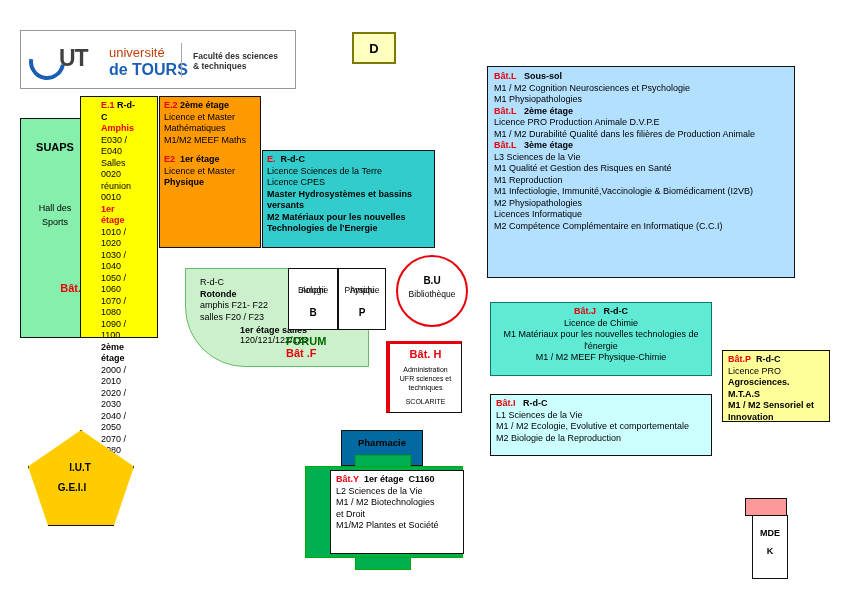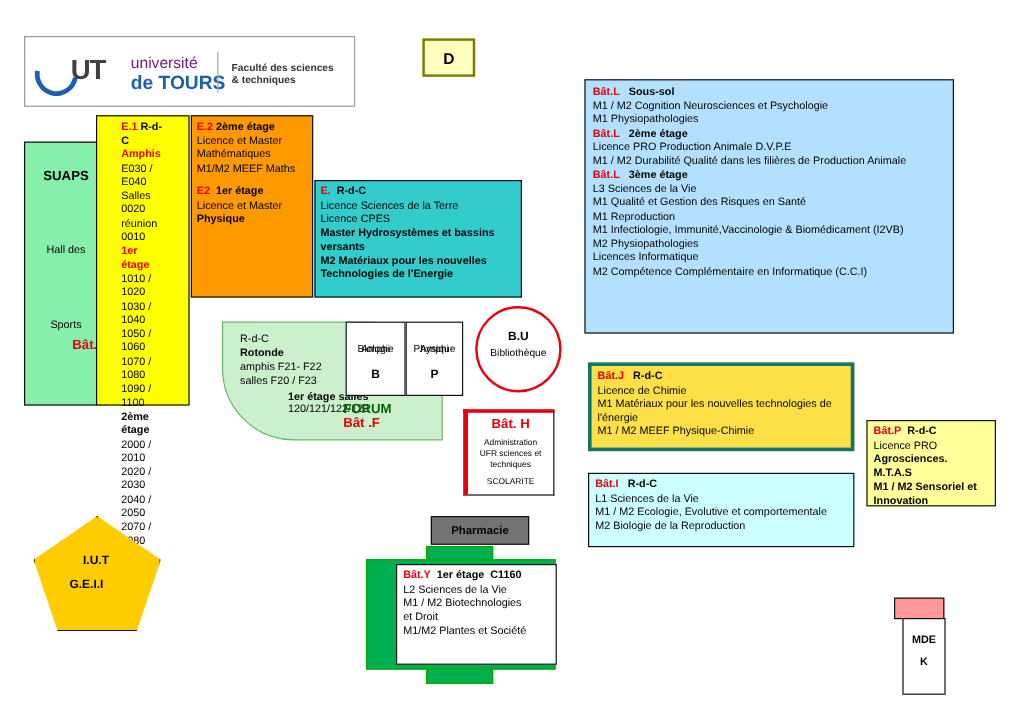--- a/index.html
+++ b/index.html
@@ -12,35 +12,35 @@
   }
   .box{position:absolute;box-sizing:border-box;}
   .ttl{font-weight:bold;}
   .red{color:#e8000a;}
   .line{line-height:1.28;}
 
   
   #logo{left:20px;top:30px;width:276px;height:59px;border:1px solid #999;background:#fff;}
   #logo .ut{position:absolute;left:38px;top:14px;font-size:23px;font-weight:bold;color:#404040;letter-spacing:-1px;}
   #logo .swirl{position:absolute;left:8px;top:13px;width:28px;height:28px;border:4px solid #1a5fb4;border-radius:50%;border-top-color:transparent;border-right-color:transparent;transform:rotate(-35deg);}
-  #logo .u1{position:absolute;left:88px;top:14px;font-size:13px;color:#701a75;}
+  #logo .u1{position:absolute;left:88px;top:14px;font-size:13px;color:#c2410c;}
   #logo .u2{position:absolute;left:88px;top:30px;font-size:16px;font-weight:bold;color:#1a5fb4;}
   #logo .divider{position:absolute;left:160px;top:12px;width:1px;height:34px;background:#aaa;}
   #logo .f1{position:absolute;left:172px;top:20px;font-size:8.5px;font-weight:bold;color:#333;}
   #logo .f2{position:absolute;left:172px;top:30px;font-size:8.5px;font-weight:bold;color:#333;}
 
   
   #dbox{left:352px;top:32px;width:44px;height:32px;background:#ffffbf;border:2px solid #7a7a00;}
   #dbox span{position:absolute;left:0;right:0;top:7px;text-align:center;font-weight:bold;font-size:13px;}
 
   
   #suaps{left:20px;top:118px;width:70px;height:220px;background:#86efac;border:1px solid #111;}
   #suaps .t1{position:absolute;left:0;right:0;top:22px;text-align:center;font-weight:bold;font-size:11px;}
   #suaps .t2{position:absolute;left:0;right:0;top:84px;text-align:center;font-size:9px;}
-  #suaps .t3{position:absolute;left:0;right:0;top:98px;text-align:center;font-size:9px;margin-top:48px;}
+  #suaps .t3{position:absolute;left:0;right:0;top:98px;text-align:center;font-size:9px;}
   #suaps .t4{position:absolute;left:0;right:0;top:163px;text-align:right;font-weight:bold;font-size:11px;color:#e8000a;}
 
   
   #e1{left:80px;top:96px;width:78px;height:242px;background:#ffff00;border:1px solid #111;padding:3px 20px;}
   
   #e2{left:159px;top:96px;width:102px;height:152px;background:#ff9900;border:1px solid #111;padding:3px 4px;}
   
   #ete{left:262px;top:150px;width:173px;height:98px;background:#33cccc;border:1px solid #111;padding:3px 4px;}
 
   
@@ -65,35 +65,35 @@
   #bu{left:396px;top:255px;width:72px;height:72px;border:2px solid #e8000a;border-radius:50%;background:#fff;}
   #bu .l1{position:absolute;left:0;right:0;top:18px;text-align:center;font-weight:bold;font-size:10px;}
   #bu .l2{position:absolute;left:0;right:0;top:32px;text-align:center;font-size:8.5px;}
 
   
   #bath{left:386px;top:341px;width:76px;height:72px;background:#fff;border:1px solid #111;border-left:4px solid #e8000a;border-top:3px solid #e8000a;}
   #bath .h{position:absolute;left:0;right:0;top:4px;text-align:center;font-weight:bold;font-size:11px;color:#e8000a;}
   #bath .l{position:absolute;left:3px;right:3px;text-align:center;font-size:7px;}
 
   
-  #batj{left:490px;top:302px;width:222px;height:74px;background:#fde047;border:3px solid #0f766e;padding:3px 5px;}
+  #batj{left:490px;top:302px;width:222px;height:74px;background:#5eead4;border:1px solid #0f766e;padding:3px 5px;text-align:center;}
   
   #batp{left:722px;top:350px;width:108px;height:72px;background:#ffff99;border:1px solid #111;padding:3px 5px;}
   
   #bati{left:490px;top:394px;width:222px;height:62px;background:#ccffff;border:1px solid #111;padding:3px 5px;}
 
   
   #iut{left:28px;top:430px;width:104px;height:94px;}
   #iut .pent{position:absolute;left:0;top:0;width:104px;height:94px;background:#ffcc00;border:1px solid #111;
      clip-path:polygon(50% 0%, 100% 38%, 81% 100%, 19% 100%, 0% 38%);}
   #iut .t1{position:absolute;left:0;right:0;top:32px;text-align:center;font-weight:bold;font-size:10px;}
   #iut .t2{position:absolute;left:0;right:16px;top:52px;text-align:center;font-weight:bold;font-size:10px;}
 
   
-  #pharma{left:341px;top:430px;width:82px;height:24px;background:#737373;border:1px solid #111;margin-left:18px;}
+  #pharma{left:341px;top:430px;width:82px;height:36px;background:#0369a1;border:1px solid #111;}
   #pharma span{position:absolute;left:0;right:0;top:6px;text-align:center;font-weight:bold;font-size:9.5px;}
 
   
   #crossv{left:355px;top:455px;width:56px;height:115px;background:#00b050;border:1px solid #0a0;}
   #crossh{left:305px;top:466px;width:158px;height:92px;background:#00b050;border:1px solid #0a0;}
   #ybox{left:330px;top:470px;width:134px;height:84px;background:#fff;border:1px solid #111;padding:3px 5px;}
 
   
   #mdeTop{left:745px;top:498px;width:42px;height:18px;background:#ff9999;border:1px solid #111;}
   #mdeBody{left:752px;top:515px;width:36px;height:64px;background:#fff;border:1px solid #111;}

